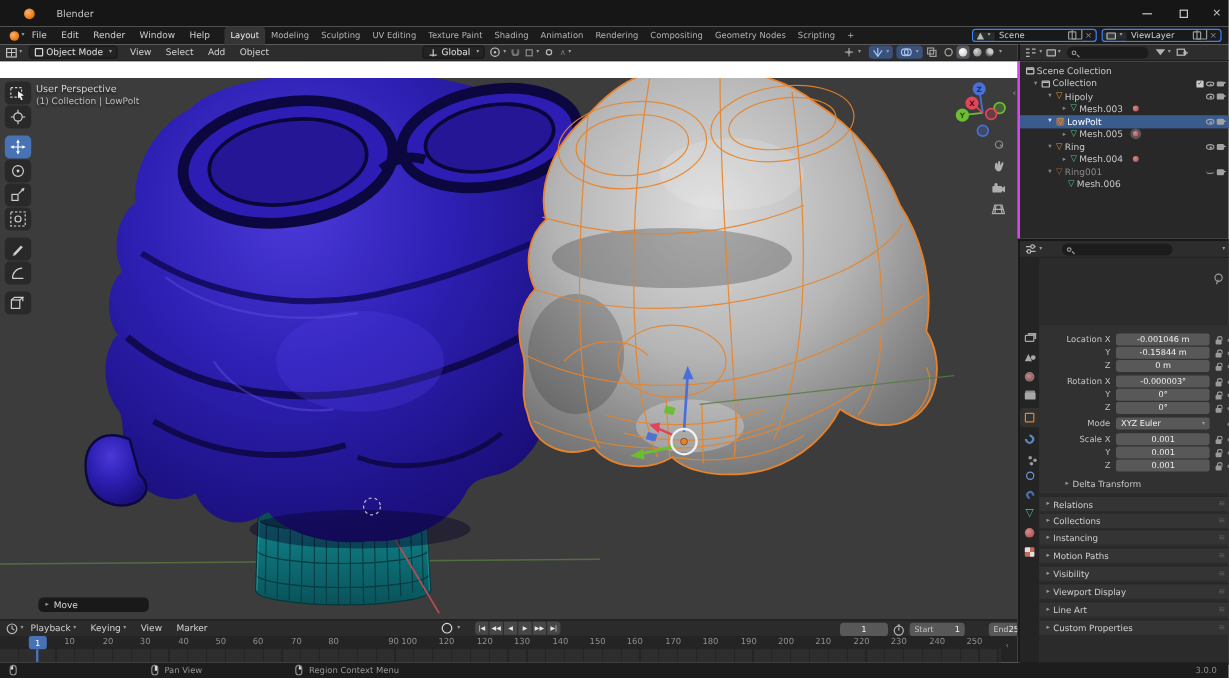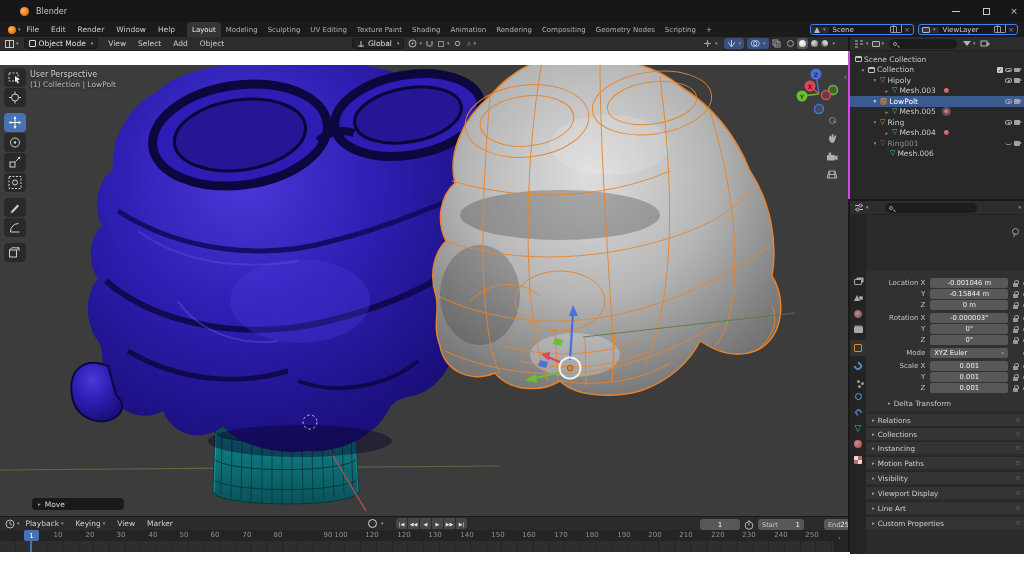--- a/index.html
+++ b/index.html
@@ -4,21 +4,21 @@
 <style>
 *{margin:0;padding:0;box-sizing:border-box}
 html,body{width:1024px;height:576px;overflow:hidden;background:#fff}
 .win{position:relative;width:1024px;height:576px;font-family:"DejaVu Sans",sans-serif;background:#fff;cursor:default;font-size:8px}
 .abs{position:absolute}
 .flex{display:flex;align-items:center}
 .chev{font-size:5px;color:#9a9a9a;margin-left:2px;line-height:1}
 
 .titlebar{position:absolute;left:0;top:0;width:1024px;height:22px;background:#161616;display:flex;align-items:center}
 .blogo{width:9px;height:9px;border-radius:50%;background:radial-gradient(circle at 38% 38%,#ffb27a,#e87d0d 60%,#b35a00);margin-left:20px}
-.wtitle{color:#c6c6c6;font-size:8px;margin-left:7px}
+.wtitle{color:#c6c6c6;font-size:8px;margin-left:18px}
 .wctl{position:absolute;top:3px;width:22px;height:16px;display:flex;align-items:center;justify-content:center;color:#c9c9c9;font-size:9px}
 .minbar{width:8px;height:1px;background:#c9c9c9}
 .maxbox{width:7px;height:7px;border:1px solid #c9c9c9}
 
 .menubar{position:absolute;left:0;top:22px;width:1024px;height:15px;background:#1b1b1b;display:flex;align-items:center}
 .mitem{color:#cdcdcd;font-size:7.5px;padding:0 6px}
 .tab{font-size:7px;color:#b2b2b2;padding:0 5px;height:15px;display:flex;align-items:center}
 .tab.on{background:#353535;color:#ececec;border-radius:4px 4px 0 0}
 .pill{position:absolute;top:2px;height:11px;display:flex;align-items:center;border-radius:3px;overflow:hidden;border:1px solid #3b82f6}
 .pillseg1{background:#2b2b2b;display:flex;align-items:center;padding:0 3px;gap:1px}
@@ -829,15 +829,23 @@
       <div class="psec" style="top:301px">
           <span style="font-size:5.5px;color:#9a9a9a">▸</span>
           <span>Custom Properties</span>
           <span class="grip">≡</span>
         </div>
     </div>
 
     <span class="pin"></span>
   </div>
 
+  <div class="status">
+    <span class="mouse l" style="margin-left:8px"></span>
+    <span class="mouse m" style="margin-left:112px"></span>
+    <span style="margin-left:5px">Pan View</span>
+    <span class="mouse r" style="margin-left:78px"></span>
+    <span style="margin-left:5px">Region Context Menu</span>
+    <span style="margin-left:auto;margin-right:10px;color:#8a8a8a">3.0.0</span>
+  </div>
 
   <div class="bottomstrip"></div>
 </div>
 
 </body></html>

